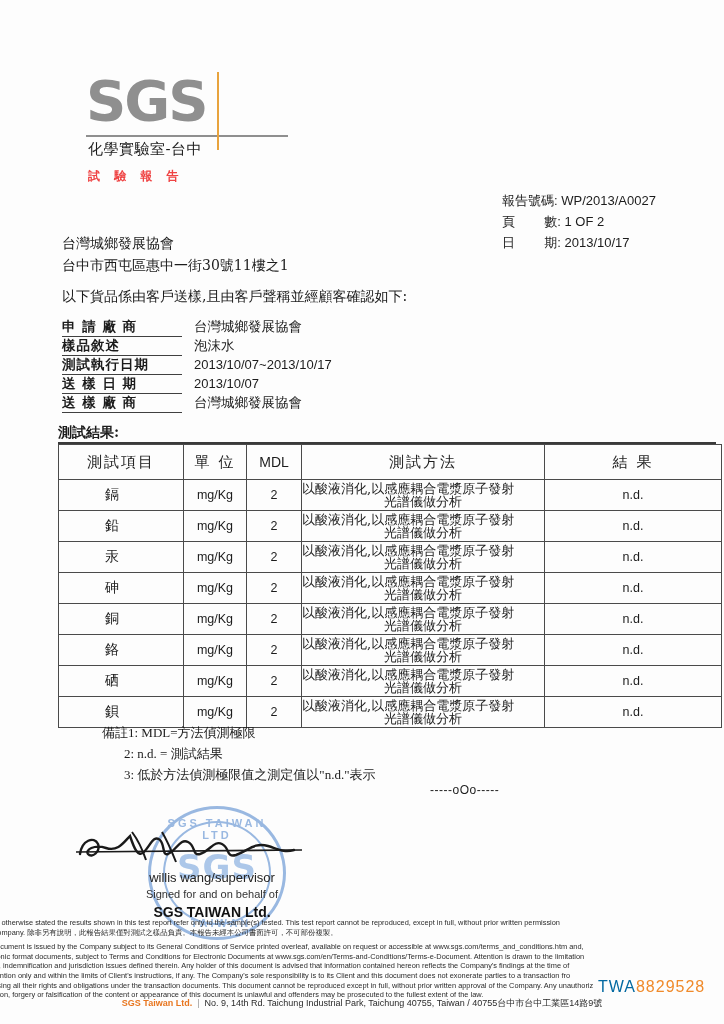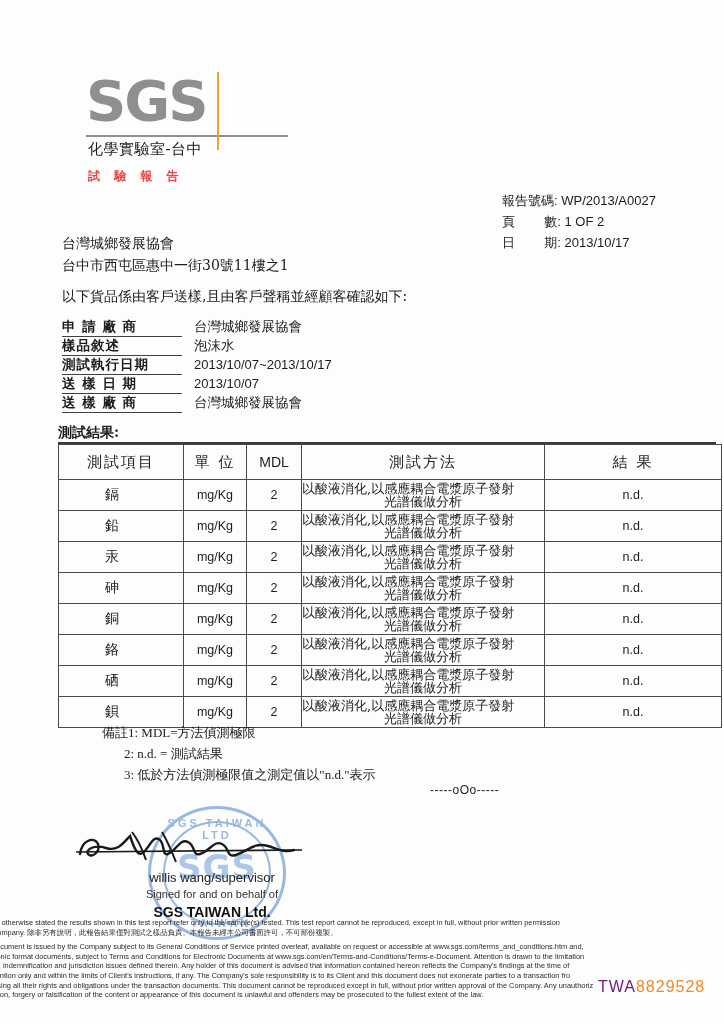--- a/index.html
+++ b/index.html
@@ -361,21 +361,21 @@
   .serial {
     position: absolute;
     left: 598px;
     top: 978px;
     font-family: "Liberation Sans", sans-serif;
     font-size: 16px;
     letter-spacing: 1px;
     color: #f08a2a;
     white-space: nowrap;
   }
-  .serial .tw { color: #701a75; }
+  .serial .tw { color: #0369a1; }
 </style>
 </head>
 <body>
 
 <div class="page">
 
   <div class="logo-block">
     <span class="sgs-word">SGS</span>
     <div class="logo-rule"></div>
     <div class="logo-vbar"></div>
@@ -570,14 +570,17 @@
       <div class="fp-line">vention only and within the limits of Client's instructions, if any. The Company's sole responsibility is to its Client and this document does not exonerate parties to a transaction fro</div>
       <div class="fp-line">cising all their rights and obligations under the transaction documents. This document cannot be reproduced except in full, without prior written approval of the Company. Any unauthoriz</div>
       <div class="fp-line">ation, forgery or falsification of the content or appearance of this document is unlawful and offenders may be prosecuted to the fullest extent of the law.</div>
     </div>
   </div>
 
   <div class="serial">
     <span class="tw">TWA</span><span>8829528</span>
   </div>
 
+  <div class="footer-addr">
+    <span class="sgs-orange">SGS Taiwan Ltd.</span><span class="divider">|</span><span>No. 9, 14th Rd. Taichung Industrial Park, Taichung 40755, Taiwan / 40755台中市台中工業區14路9號</span>
+  </div>
 
 </div>
 
 </body></html>

